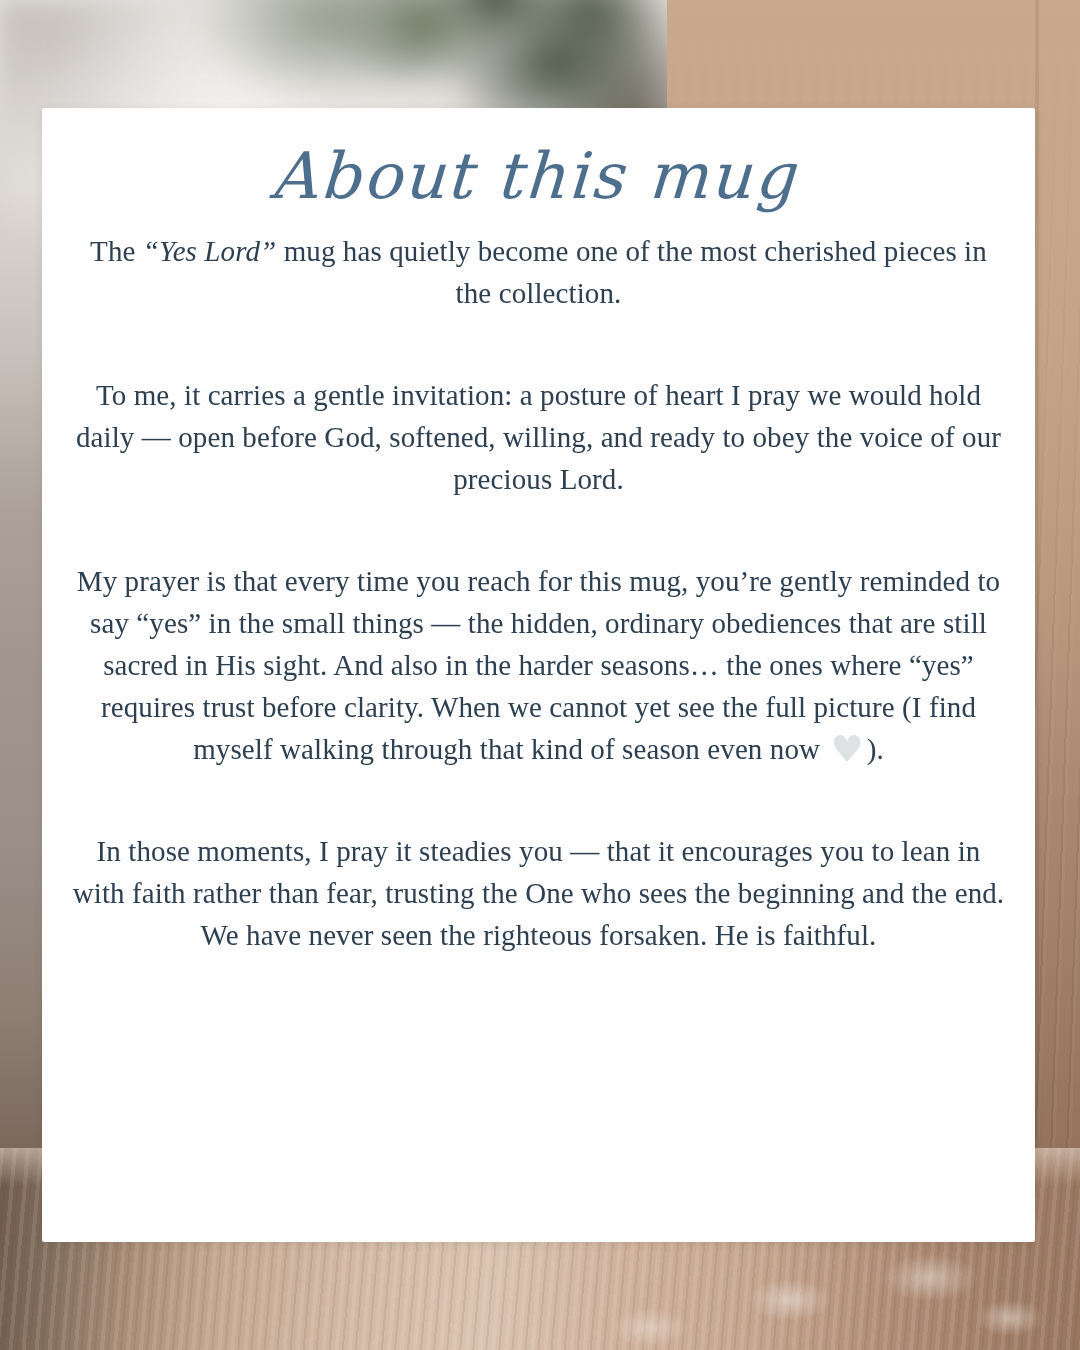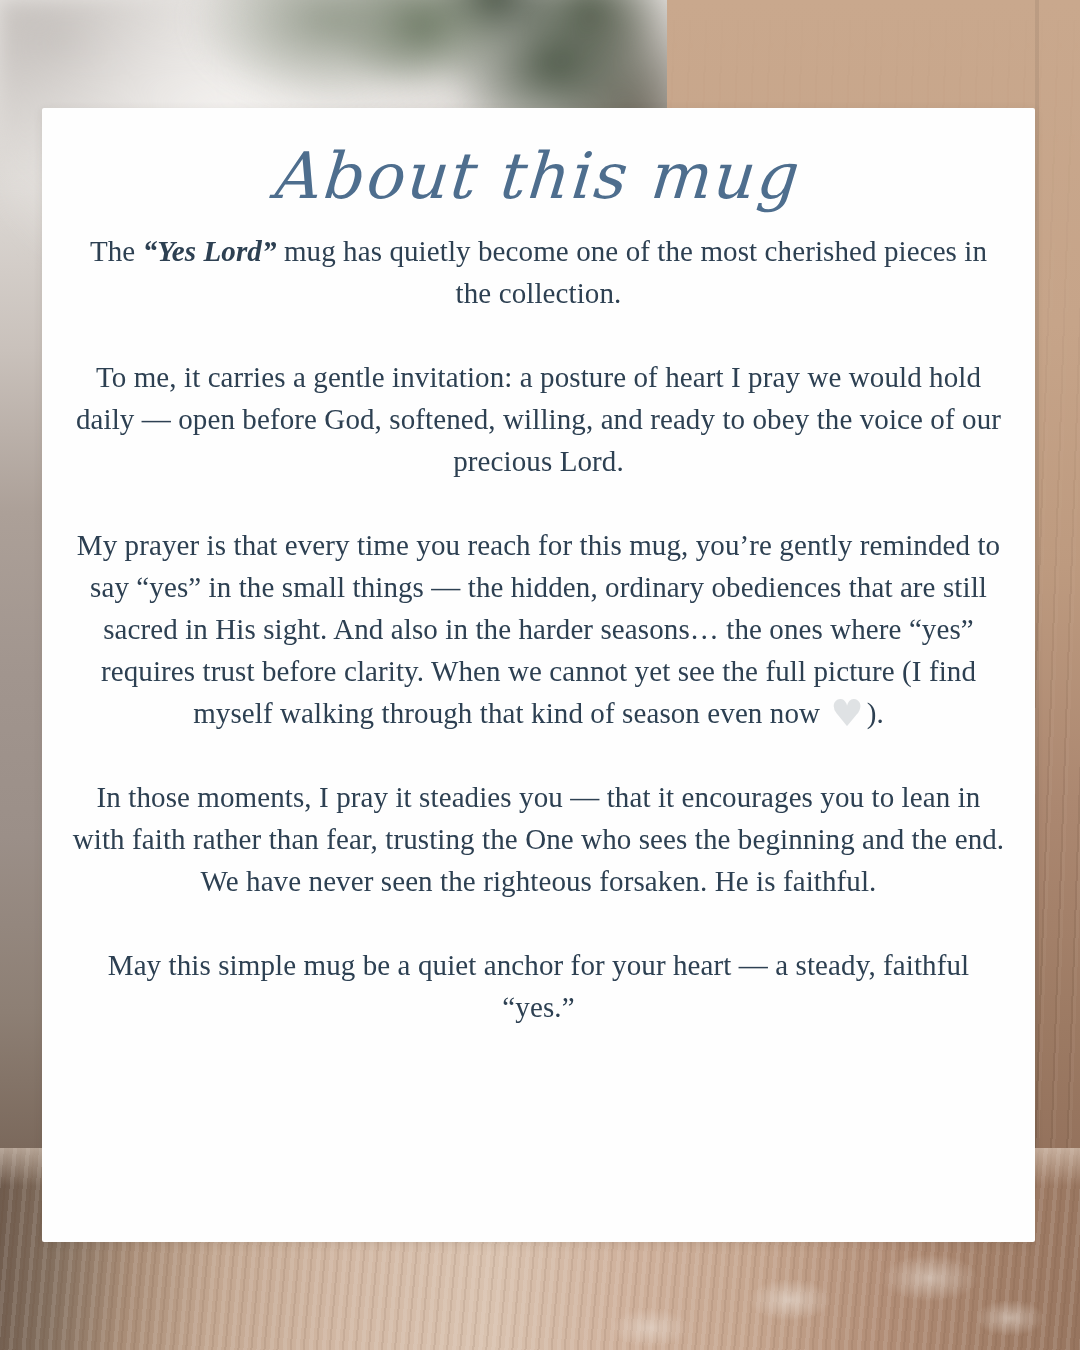--- a/index.html
+++ b/index.html
@@ -94,22 +94,22 @@
     color: var(--title-color, #4e6e8e);
     transform: skewX(-6deg);
   }
   .card p {
     margin: 0;
     font-size: 29px;
     line-height: 42px;
     letter-spacing: 0.1px;
     color: var(--text-color, #2d4052);
   }
-  .card p.block { margin-top: 42px; }
-  .card em { font-style: italic; font-weight: bold; }
+  .card p.block { margin-top: 60px; }
+  .card em { font-style: italic; }
   .heart {
     color: var(--heart-color, #dfe2e4);
     font-size: 37px;
     line-height: 0;
     vertical-align: -3px;
     padding: 0 3px;
     font-family: "DejaVu Sans", sans-serif;
   }
 </style>
 </head>
@@ -129,17 +129,16 @@
 
     <p><span>The </span><em>“Yes Lord”</em><span>  mug has quietly become one of the most cherished pieces in the collection.</span></p>
 
 
     <p class="block">To me, it carries a gentle invitation: a posture of heart I pray we would hold daily — open before God, softened, willing, and ready to obey the voice of our precious Lord.</p>
 
     <p class="block"><span>My prayer is that every time you reach for this mug, you’re gently reminded to say “yes” in the small things — the hidden, ordinary obediences that are still sacred in His sight. And also in the harder seasons… the ones where “yes” requires trust before clarity. When we cannot yet see the full picture (I find myself walking through that kind of season even now </span><span class="heart">♥</span><span>).</span></p>
 
     <p class="block">In those moments, I pray it steadies you — that it encourages you to lean in with faith rather than fear, trusting the One who sees the beginning and the end. We have never seen the righteous forsaken. He is faithful.</p>
 
-    <p class="block">May this simple mug be a quiet anchor for your heart — a steady, faithful “yes.”</p>
 
   </div>
 
 </div>
 
 </body></html>

